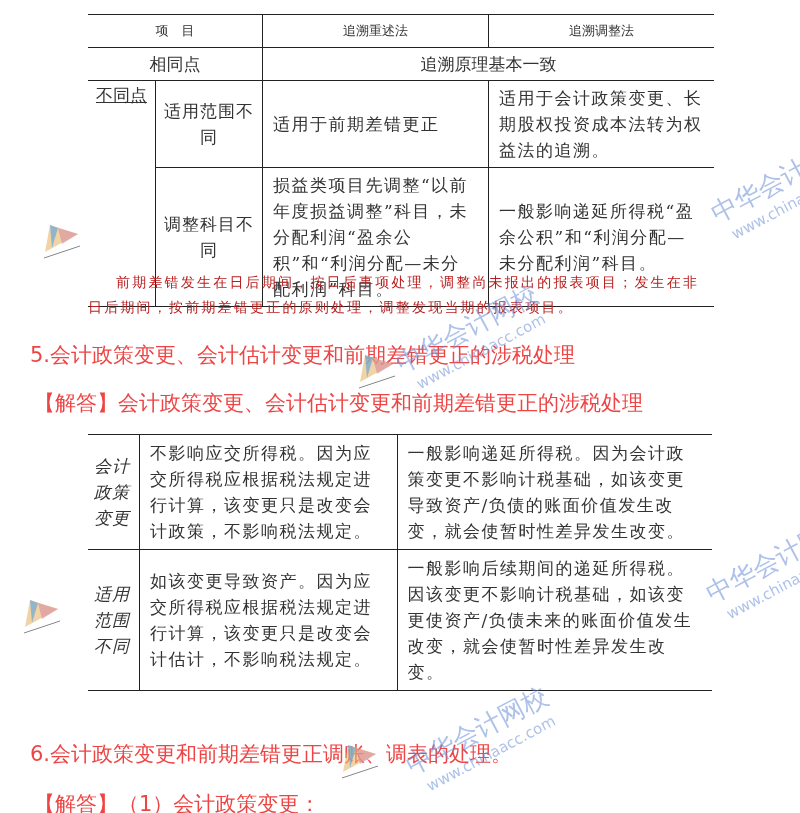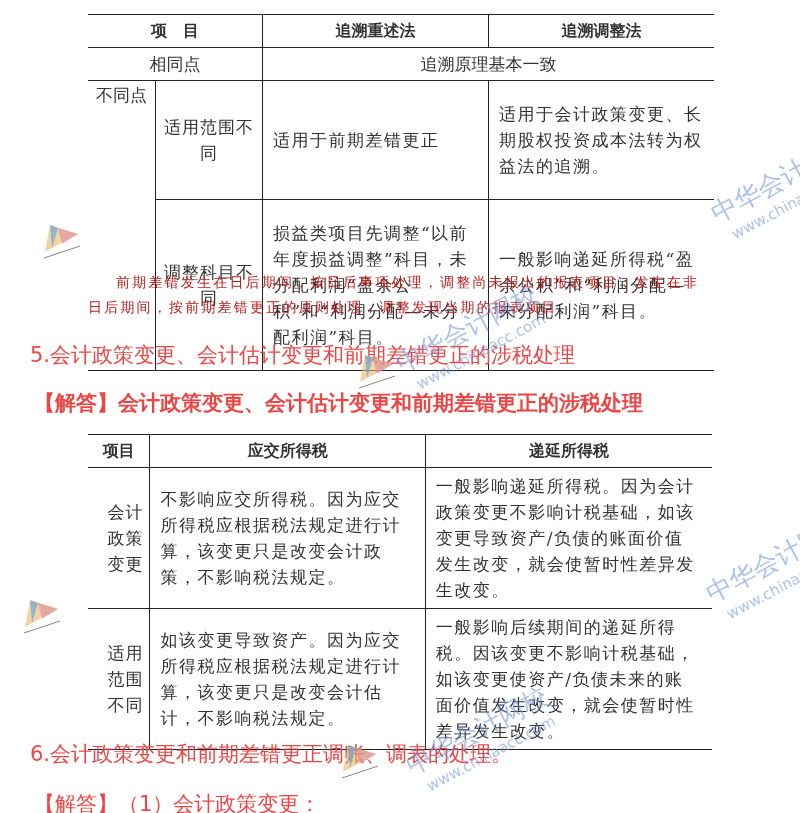--- a/index.html
+++ b/index.html
@@ -1,38 +1,38 @@
 <!DOCTYPE html>
 <html><head>
 <meta charset="utf-8">
 <style>
   html, body { margin: 0; padding: 0; background: #ffffff; }
   body { width: 800px; height: 813px; position: relative; overflow: hidden;
          font-family: "DejaVu Serif", "Liberation Serif", serif; color: #222; }
 
   table { border-collapse: collapse; position: absolute; }
   td, th { font-size: 17px; line-height: 26px; color: #333; vertical-align: middle; }
-  th { font-weight: bold; font-family: "DejaVu Sans", "Liberation Sans", sans-serif; font-size: 16px; }
+  th { font-weight: normal; font-family: "DejaVu Sans", "Liberation Sans", sans-serif; font-size: 13px; }
 
   
   #t1 { left: 88px; top: 14px; width: 626px; border-top: 1.5px solid #222; border-bottom: 1.5px solid #222; }
   #t1 th, #t1 td { border-bottom: 1.5px solid #222; }
   #t1 .vr { border-right: 1.5px solid #222; }
   #t1 th { height: 30px; text-align: center; }
   #t1 .same td { height: 30px; }
-  #t1 td.pad { padding: 20px 10px; letter-spacing: 1.5px; }
+  #t1 td.pad { padding: 4px 10px; letter-spacing: 1.5px; }
   #t1 td.center { text-align: center; }
 
   
   #t2 { left: 88px; top: 434px; width: 624px; border-top: 1.5px solid #222; border-bottom: 1.5px solid #222; }
   #t2 th, #t2 td { border-bottom: 1.5px solid #222; }
   #t2 .vr { border-right: 1.5px solid #222; }
   #t2 th { height: 30px; text-align: center; }
   #t2 td.pad { padding: 5px 10px; letter-spacing: 1.5px; }
-  #t2 td.label { text-align: right; padding: 4px 6px; letter-spacing: 1px; }
+  #t2 td.label { text-align: left; padding: 4px 6px; letter-spacing: 1px; font-style: italic; }
 
   .para { position: absolute; left: 88px; width: 626px; font-size: 14px; line-height: 25px; color: #b91c1c; letter-spacing: 2.2px; text-indent: 2em; }
   .heading { position: absolute; left: 30px; font-size: 21px; color: #ef4444; font-family: "DejaVu Sans", "Liberation Sans", sans-serif; }
 
   .wm { position: absolute; color: #6b8fd8; opacity: 0.55; font-family: "DejaVu Sans", "Liberation Sans", sans-serif; transform: rotate(-28deg); transform-origin: left top; pointer-events: none; white-space: nowrap; }
   .wm .cn { font-size: 26px; display: block; }
   .wm .url { font-size: 15px; display: block; margin-left: 8px; }
   .logo { position: absolute; width: 50px; height: 40px; pointer-events: none; }
 </style>
 </head>
@@ -43,45 +43,40 @@
       <tr>
     <th colspan="2" class="vr" style="width:174px">项　目</th>
     <th class="vr" style="width:226px">追溯重述法</th>
     <th style="width:226px">追溯调整法</th>
   </tr>
   <tr class="same">
     <td colspan="2" class="vr center">相同点</td>
     <td colspan="2" class="center">追溯原理基本一致</td>
   </tr>
   <tr>
-    <td rowspan="2" class="center vr" style="width:66px; vertical-align:top; ">不同点</td>
+    <td rowspan="2" class="center vr" style="width:66px; vertical-align:top; text-decoration:underline;">不同点</td>
     <td class="vr center" style="width:106px; letter-spacing:1px;">适用范围不同</td>
     <td class="vr pad">适用于前期差错更正</td>
     <td class="pad">适用于会计政策变更、长期股权投资成本法转为权益法的追溯。</td>
   </tr>
   <tr>
     <td class="vr center" style="letter-spacing:1px;">调整科目不同</td>
     <td class="vr pad">损益类项目先调整“以前年度损益调整”科目，未分配利润“盈余公积”和“利润分配—未分配利润”科目。</td>
     <td class="pad">一般影响递延所得税“盈余公积”和“利润分配—未分配利润”科目。</td>
   </tr>
 </tbody>
   </table>
 
 <div class="para" style="top:270px;">前期差错发生在日后期间，按日后事项处理，调整尚未报出的报表项目；发生在非日后期间，按前期差错更正的原则处理，调整发现当期的报表项目。</div>
 
 <div class="heading" style="top:341px;">5.会计政策变更、会计估计变更和前期差错更正的涉税处理</div>
-<div class="heading" style="top:389px; left:34px;font-weight:bold;">【解答】会计政策变更、会计估计变更和前期差错更正的涉税处理</div>
+<div class="heading" style="top:389px; left:34px;">【解答】会计政策变更、会计估计变更和前期差错更正的涉税处理</div>
 
 <table id="t2">
   <tbody>
-      <tr>
-    <th class="vr" style="width:60px">项目</th>
-    <th class="vr" style="width:276px">应交所得税</th>
-    <th style="width:288px">递延所得税</th>
-  </tr>
   <tr>
     <td class="vr label">会计政策变更</td>
     <td class="vr pad">不影响应交所得税。因为应交所得税应根据税法规定进行计算，该变更只是改变会计政策，不影响税法规定。</td>
     <td class="pad">一般影响递延所得税。因为会计政策变更不影响计税基础，如该变更导致资产/负债的账面价值发生改变，就会使暂时性差异发生改变。</td>
   </tr>
   <tr>
     <td class="vr label">适用范围不同</td>
     <td class="vr pad">如该变更导致资产。因为应交所得税应根据税法规定进行计算，该变更只是改变会计估计，不影响税法规定。</td>
     <td class="pad">一般影响后续期间的递延所得税。因该变更不影响计税基础，如该变更使资产/负债未来的账面价值发生改变，就会使暂时性差异发生改变。</td>
   </tr>

